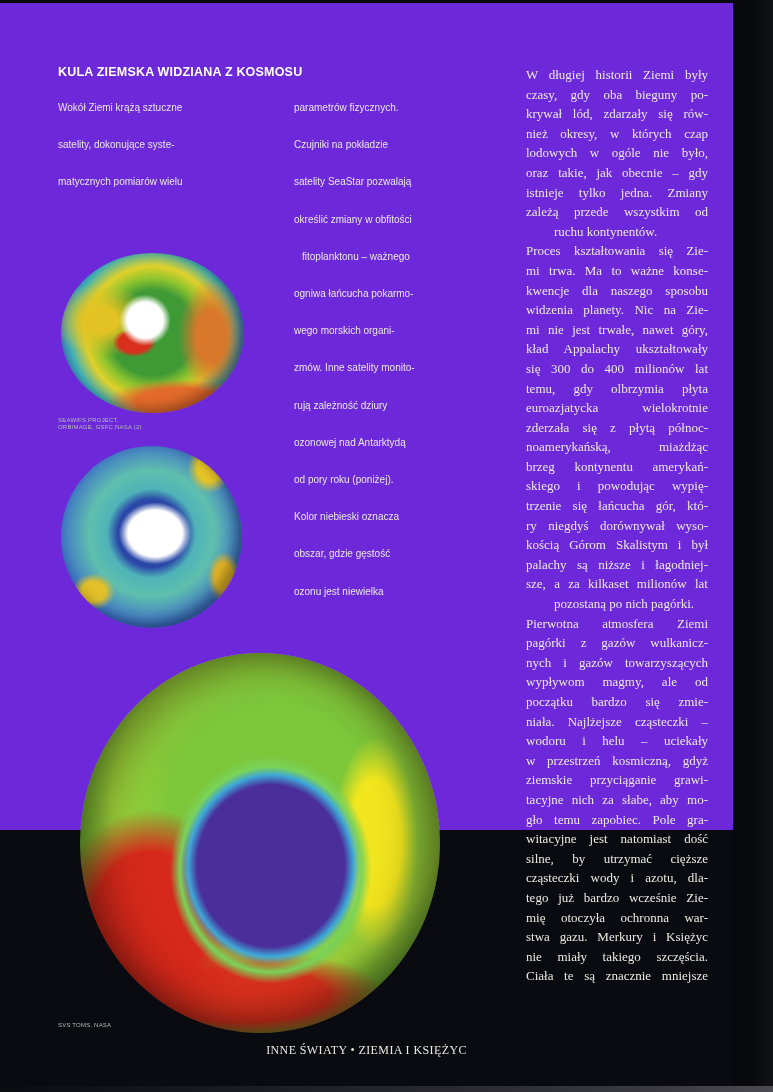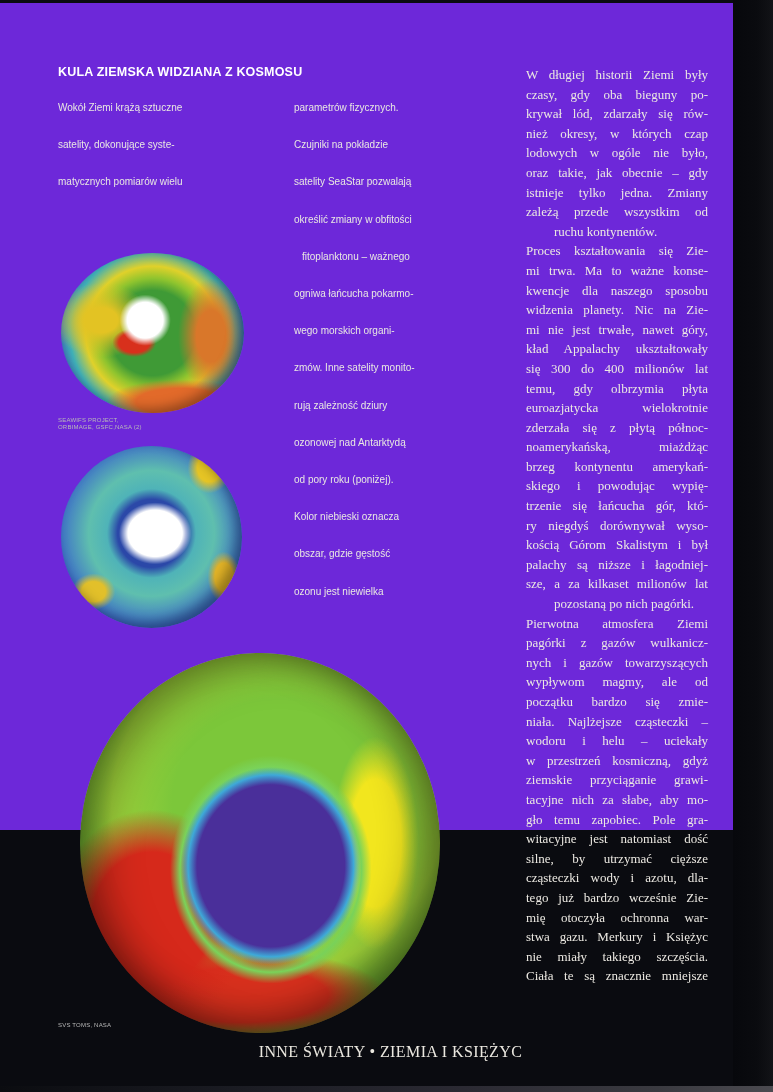--- a/index.html
+++ b/index.html
@@ -34,21 +34,21 @@
   }
   .serif-col {
     position: absolute; left: 526px; top: 62px; width: 182px;
     font-family: "Liberation Serif", serif; color: #ece9e2;
     font-size: 13px; line-height: 19.6px;
   }
   .serif-col .ln { display: block; text-align: justify; text-align-last: justify; white-space: nowrap; }
   .serif-col .ln.last { text-align-last: left; margin-left: 28px; }
   .footer {
     position: absolute; left: 0; width: 733px; top: 1040px; text-align: center;
-    font-family: "Liberation Serif", serif; color: #ebe8e0; font-size: 16px; letter-spacing: 0.4px; padding-left: 24px;
+    font-family: "Liberation Serif", serif; color: #ebe8e0; font-size: 12px; letter-spacing: 0.4px;
   }
   
   .globe { position: absolute; border-radius: 50%; overflow: hidden; }
   .globe-north {
     left: 61px; top: 250px; width: 183px; height: 160px;
     background:
       radial-gradient(ellipse 14% 16% at 46% 42%, #ffffff 0 70%, transparent 100%),
       radial-gradient(ellipse 12% 9% at 40% 56%, #d8301c 0 70%, transparent 100%),
       radial-gradient(ellipse 20% 40% at 82% 52%, #d9772a 0 40%, transparent 90%),
       radial-gradient(ellipse 40% 14% at 65% 93%, #e26a2a 0 60%, transparent 100%),

